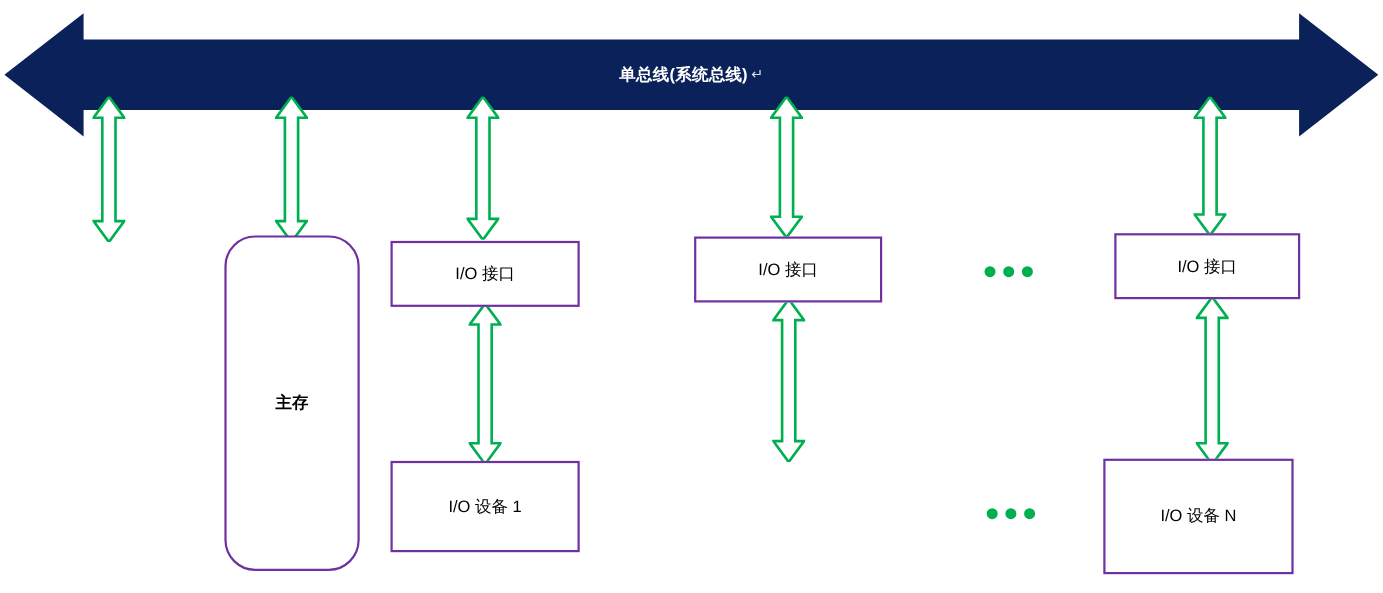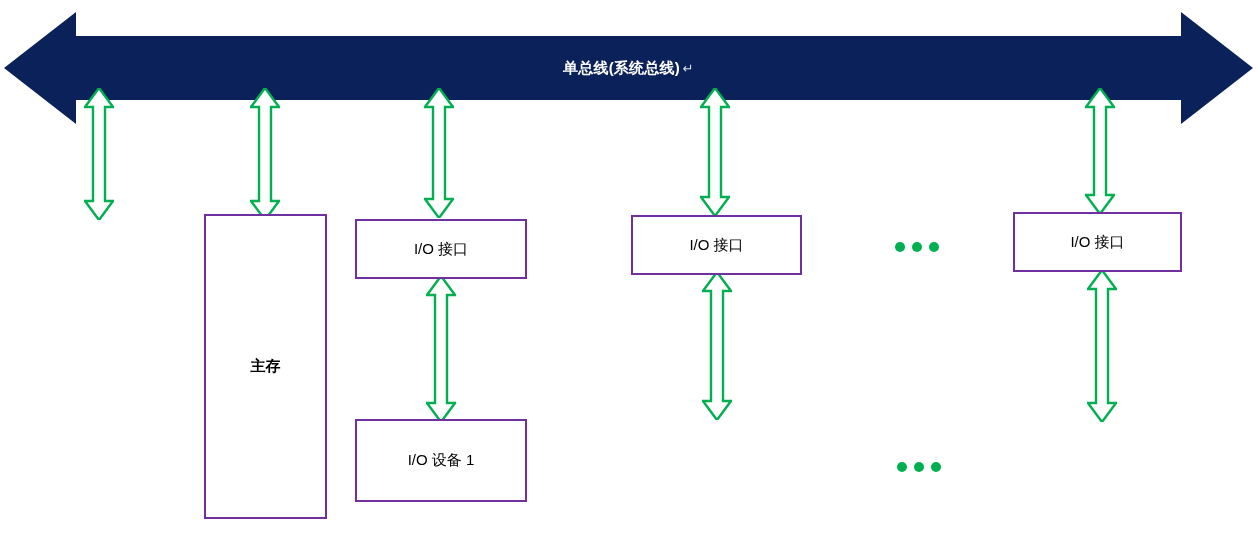--- a/index.html
+++ b/index.html
@@ -141,41 +141,44 @@
     </svg>
   </div>
 
   <div class="varrow" style="left:1087px; top:270px; width:30px; height:152px;">
     <svg viewBox="0 0 30 152" preserveAspectRatio="none">
       <polygon points="15,0 29,19 21,19 21,133 29,133 15,152 1,133 9,133 9,19 1,19" fill="#FFFFFF" stroke="#00B050" stroke-width="2.4" stroke-linejoin="miter"></polygon>
     </svg>
   </div>
 
 
-  <div class="box bold" style="left:204px; top:214px; width:123px; height:305px;">
+  <div class="box bold" style="left:204px; top:214px; width:123px; height:305px;border-radius:28px;">
     <span>主存</span>
   </div>
 
   <div class="box" style="left:355px; top:219px; width:172px; height:60px;">
     <span>I/O 接口</span>
   </div>
 
   <div class="box" style="left:631px; top:215px; width:171px; height:60px;">
     <span>I/O 接口</span>
   </div>
 
   <div class="box" style="left:1013px; top:212px; width:169px; height:60px;">
     <span>I/O 接口</span>
   </div>
 
   <div class="box" style="left:355px; top:419px; width:172px; height:83px;">
     <span>I/O 设备 1</span>
   </div>
 
 
+  <div class="box" style="left:1003px; top:417px; width:173px; height:105px;">
+    <span>I/O 设备 N</span>
+  </div>
 
   <div class="ellipsis" style="left:895px; top:241px;">
     <i></i>
     <i></i>
     <i></i>
   </div>
 
   <div class="ellipsis" style="left:897px; top:461px;">
     <i></i>
     <i></i>

